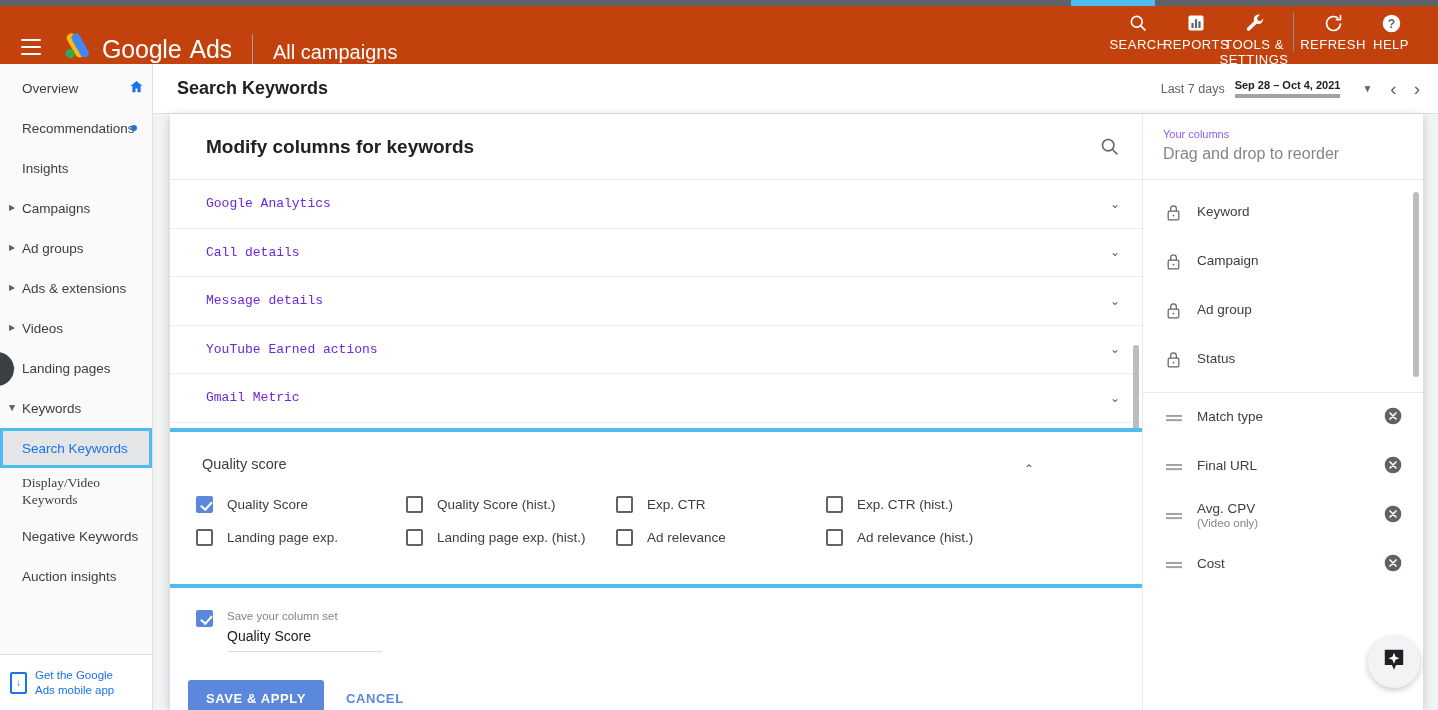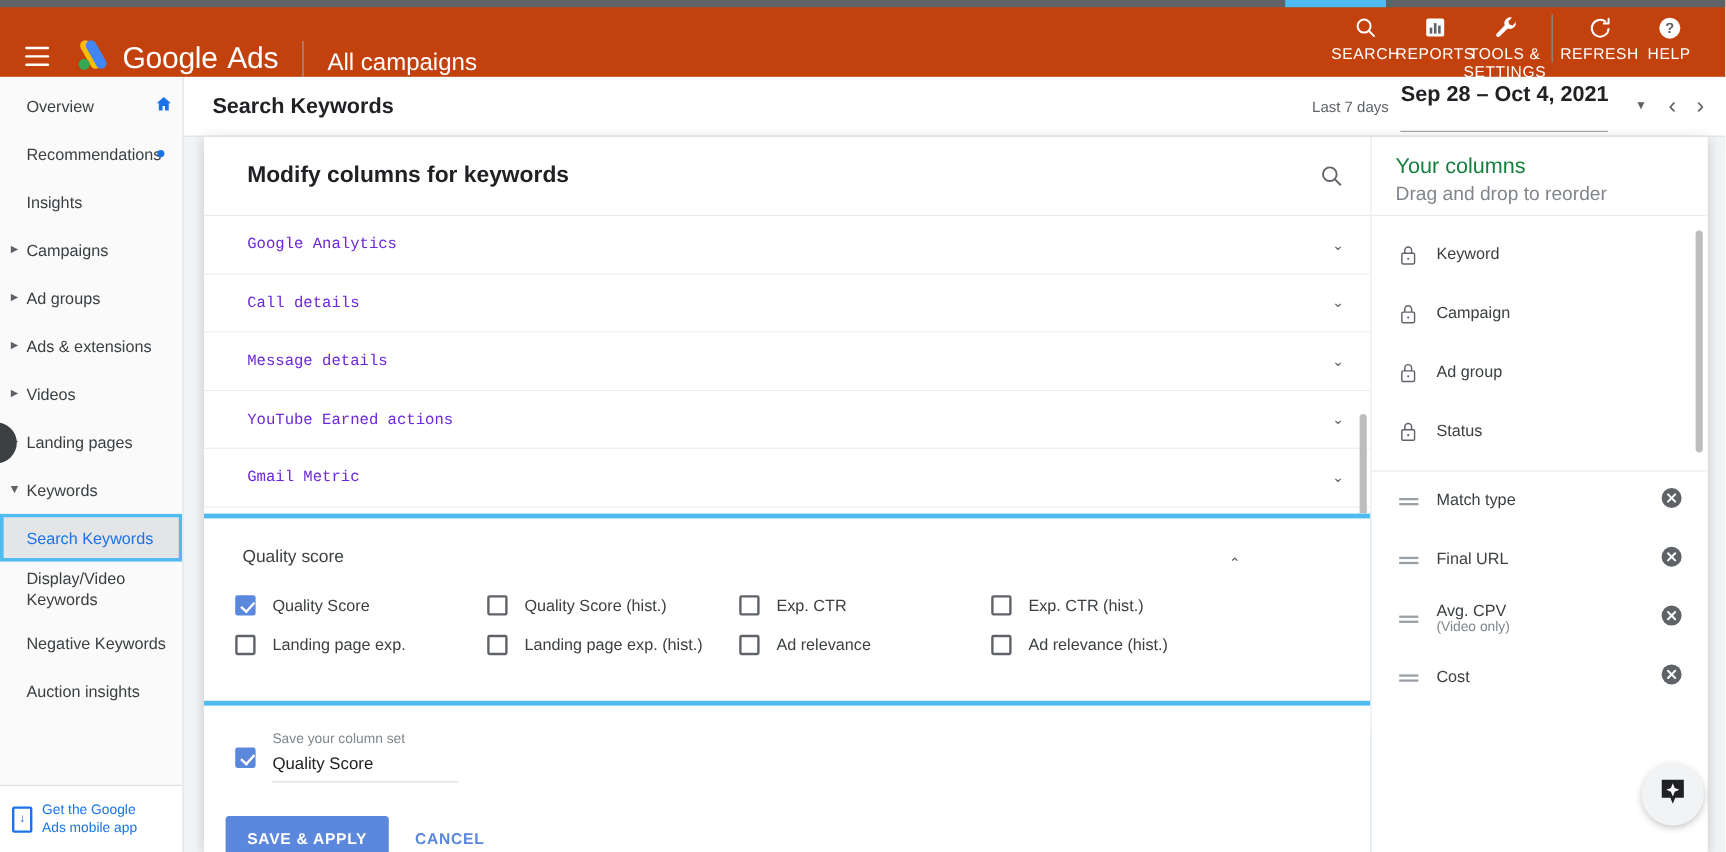--- a/index.html
+++ b/index.html
@@ -52,21 +52,21 @@
   }
   .nav-item {
     position:relative; display:flex; align-items:center;
     height:40px; padding-left:22px; padding-right:8px;
     font-size:13.5px; color:#3c4043; cursor:pointer; white-space:nowrap;
   }
   .nav-item .caret {
     position:absolute; left:9px; font-size:8px; color:#5f6368; line-height:1;
   }
   .nav-item.sub { padding-left:22px; font-size:13.5px; }
-  .nav-item.two-line { height:48px; }
+  .nav-item.two-line { height:48px;font-family:Liberation Serif, serif; }
   .nav-label-2 { line-height:1.25; }
   .home-icon { margin-left:auto; color:#1a73e8; font-size:15px; }
   .rec-dot { width:6px; height:6px; border-radius:50%; background:#1a73e8; margin-left:-4px; flex:0 0 auto; }
   .nav-selected {
     background:#e4e5e6; color:#1a73e8;
     box-shadow: inset 0 0 0 3px #4FBBF0;
   }
   .nav-item.keywords-head { color:#3c4043; }
   .nav-item.keywords-head .caret { transform: rotate(90deg); }
 
@@ -88,21 +88,21 @@
 
   
   .page-header {
     position:absolute; top:64px; left:153px; width:1285px; height:50px;
     background:#fff; border-bottom:1px solid #e0e0e0;
     display:flex; align-items:center; z-index:10;
   }
   .page-title { font-size:18px; font-weight:700; color:#202124; margin-left:24px; }
   .date-area { margin-left:auto; display:flex; align-items:center; padding-right:18px; }
   .date-pre { font-size:12.5px; color:#5f6368; margin-right:10px; }
-  .date-val { font-size:18px; color:#202124; font-weight:700; border-bottom:1px solid #a3a3a3; padding-bottom:20px; }
+  .date-val { font-size:11px; color:#202124; font-weight:700; border-bottom:4px solid #a3a3a3; padding-bottom:3px; }
   .date-caret { margin-left:22px; color:#5f6368; font-size:10px; cursor:pointer; }
   .date-nav { margin-left:18px; color:#5f6368; font-size:19px; cursor:pointer; line-height:1; }
   .date-nav.last { margin-left:17px; }
 
   
   .content-bg { position:absolute; top:114px; left:153px; width:1285px; height:596px; background:#f1f3f4; }
 
   
   .modal {
     position:absolute; top:114px; left:170px; width:1253px; height:596px;
@@ -138,21 +138,21 @@
   .cb.checked::after {
     content:""; position:absolute; left:4.5px; top:1px; width:4.5px; height:9px;
     border:solid #fff; border-width:0 2px 2px 0; transform:rotate(42deg);
   }
   .cb-label { margin-left:14px; font-size:13.5px; color:#3c4043; white-space:nowrap; }
 
   .save-block {
     position:relative; border:4px solid #4FBBF0; border-top:none; margin:0 -4px;
     height:136px; background:#fff; border-bottom-width:4px;
   }
-  .save-row { display:flex; align-items:center; margin:22px 0 0 26px; }
+  .save-row { display:flex; align-items:flex-start; margin:22px 0 0 26px; }
   .save-field { margin-left:14px; position:relative; width:155px; }
   .save-field-label { font-size:11.5px; color:#80868b; }
   .save-field-val { font-size:14px; color:#202124; margin-top:6px; padding-bottom:7px; border-bottom:1px solid #dadce0; }
   .btn-row { display:flex; align-items:center; margin:28px 0 0 18px; }
   .btn-primary {
     background:#5b87dd; color:#fff; font-size:13px; font-weight:700; letter-spacing:0.6px;
     padding:11px 18px; border:none; border-radius:3px; cursor:pointer;
     font-family:"Liberation Sans", sans-serif;
   }
   .btn-text {
@@ -160,21 +160,21 @@
     padding:11px 14px; border:none; cursor:pointer; margin-left:8px;
     font-family:"Liberation Sans", sans-serif;
   }
 
   
   .modal-right {
     position:absolute; top:0; right:0; width:281px; height:596px;
     background:#fff; border-left:1px solid #e8eaed;
   }
   .yc-head { height:66px; border-bottom:1px solid #e8eaed; padding:14px 0 0 20px; }
-  .yc-title { font-size:18px; color:#15803d; font-weight:400; }
+  .yc-title { font-size:11px; color:#8b5cf6; font-weight:400; }
   .yc-sub { font-size:16px; color:#80868b; margin-top:5px; }
   .yc-list { position:relative; height:458px; overflow:hidden; padding-top:8px; }
   .yc-row { display:flex; align-items:center; height:49px; padding-left:22px; }
   .yc-row.draggable { cursor:grab; }
   .yc-ic { width:26px; display:flex; align-items:center; color:#5f6368; flex:0 0 auto; }
   .yc-lbl { margin-left:6px; font-size:13.5px; color:#3c4043; line-height:1.2; }
   .yc-lbl .sub { display:block; font-size:11.5px; color:#80868b; }
   .yc-x { margin-left:auto; margin-right:20px; cursor:pointer; }
   .yc-divider { height:1px; background:#e8eaed; margin:8px 0 0 0; }
   .yc-scrollbar { position:absolute; right:4px; top:12px; width:6px; height:185px; background:#bdbdbd; border-radius:3px; }

